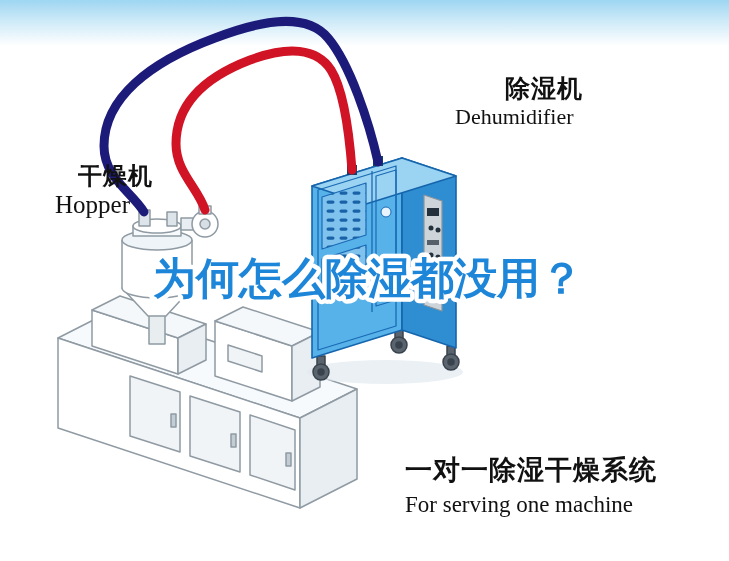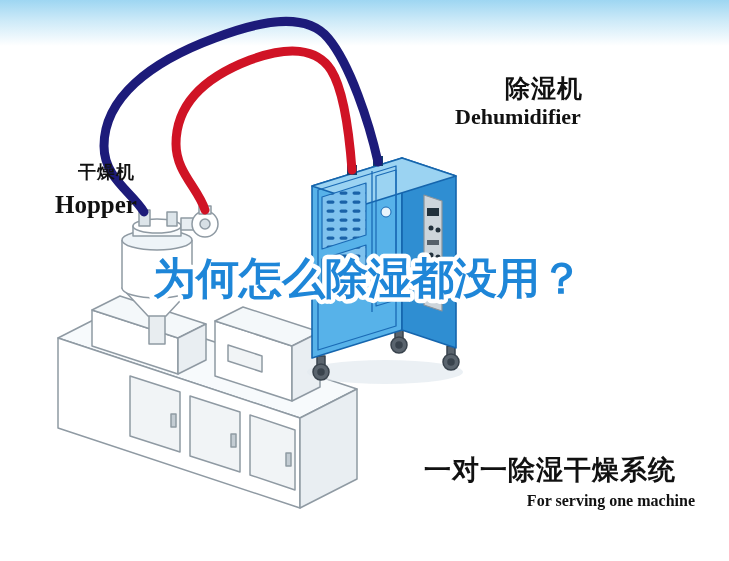--- a/index.html
+++ b/index.html
@@ -8,29 +8,29 @@
     width:729px;height:561px;
     overflow:hidden;
     background:#ffffff;
     font-family:"Liberation Sans", sans-serif;
   }
   .top-band{
     position:absolute;left:0;top:0;width:729px;height:46px;
     background:linear-gradient(to bottom,#9ed6f2 0%,#cdeaf8 45%,rgba(255,255,255,0) 100%);
   }
   svg.scene{position:absolute;left:0;top:0;}
-  .lbl{position:absolute;white-space:nowrap;color:#111;font-weight:bold;}
+  .lbl{position:absolute;white-space:nowrap;color:#111;}
   .lbl-cn{font-weight:bold;letter-spacing:1px;margin-left:28px;}
   .lbl-en{font-family:"Liberation Serif", serif;}
-  .dryer-cn{left:50px;top:160px;font-size:18px;}
+  .dryer-cn{left:50px;top:160px;font-size:24px;}
   .dryer-en{left:55px;top:191px;font-size:25px;}
   .dehum-cn{left:477px;top:72px;font-size:25px;}
   .dehum-en{left:455px;top:104px;font-size:22px;}
-  .footer-cn{left:405px;top:452px;width:290px;text-align:center;font-size:27px;font-weight:bold;letter-spacing:1px;}
-  .footer-en{left:405px;top:492px;width:290px;text-align:right;font-size:16px;font-family:"Liberation Serif", serif;}
+  .footer-cn{left:405px;top:452px;width:290px;font-size:27px;font-weight:bold;letter-spacing:1px;}
+  .footer-en{left:405px;top:492px;width:290px;text-align:left;font-size:23px;font-family:"Liberation Serif", serif;}
 </style>
 </head>
 <body>
 
 <div class="stage">
 
   <div class="top-band"></div>
 
   <svg class="scene" width="729" height="561" viewBox="0 0 729 561">
     <defs>

